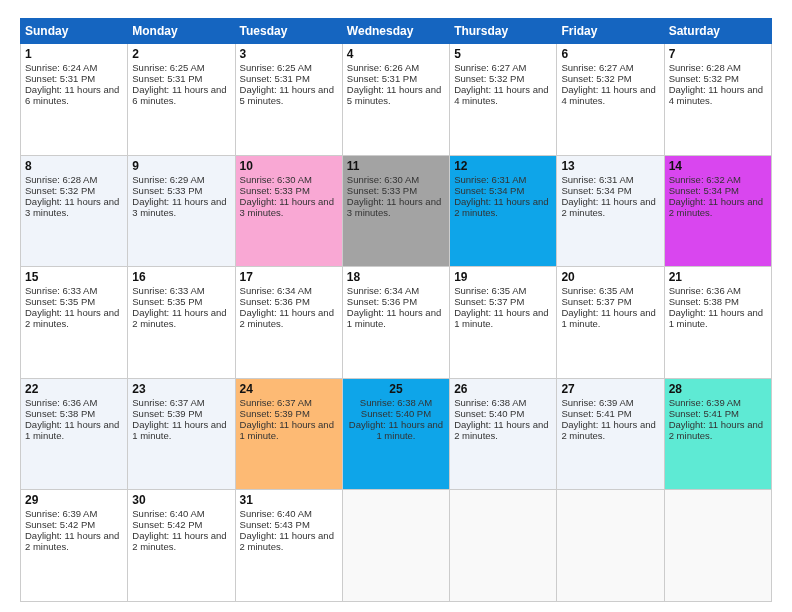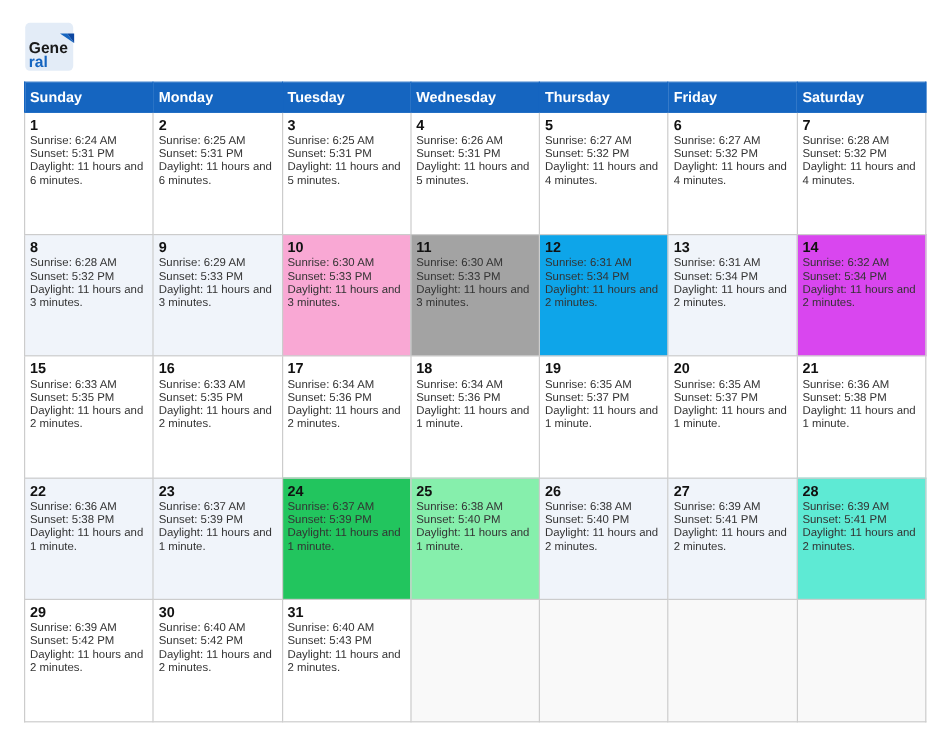--- a/index.html
+++ b/index.html
@@ -80,39 +80,20 @@
     .logo-svg {
       display: inline-block;
       vertical-align: middle;
       margin-right: 3px;
     }
   </style>
 </head>
 <body>
 
 <div class="page">
-  <div class="header">
-    <div class="logo">
-      <svg class="logo-svg" width="42" height="42" viewBox="0 0 42 42">
-        <rect x="1" y="1" width="40" height="40" rx="4" fill="#1565c0" opacity="0.12"></rect>
-        <text x="4" y="26" font-size="13" font-weight="bold" fill="#1a1a1a" font-family="Arial">Gene</text>
-        <text x="4" y="38" font-size="13" font-weight="bold" fill="#1565c0" font-family="Arial">ral</text>
-        <polygon points="30,10 42,18 36,10" fill="#1565c0"></polygon>
-        <polygon points="36,10 42,18 42,10" fill="#0d47a1"></polygon>
-      </svg>
-      <div style="line-height:1.15;">
-        <div style="font-size:17px;font-weight:bold;color:#1a1a1a;"></div>
-        <div style="font-size:17px;font-weight:bold;color:#1565c0;"></div>
-      </div>
-    </div>
-    <div class="title-block">
-      <div class="month-title"></div>
-      <div class="location"></div>
-    </div>
-  </div>
 
   <table class="calendar">
     <thead>
       <tr>
       <th>Sunday</th>
           <th>Monday</th>
           <th>Tuesday</th>
           <th>Wednesday</th>
           <th>Thursday</th>
           <th>Friday</th>
@@ -143,22 +124,22 @@
           <td><span class="day-num">16</span><span>Sunrise: 6:33 AM</span><br><span>Sunset: 5:35 PM</span><br><span>Daylight: 11 hours and 2 minutes.</span></td>
           <td><span class="day-num">17</span><span>Sunrise: 6:34 AM</span><br><span>Sunset: 5:36 PM</span><br><span>Daylight: 11 hours and 2 minutes.</span></td>
           <td><span class="day-num">18</span><span>Sunrise: 6:34 AM</span><br><span>Sunset: 5:36 PM</span><br><span>Daylight: 11 hours and 1 minute.</span></td>
           <td><span class="day-num">19</span><span>Sunrise: 6:35 AM</span><br><span>Sunset: 5:37 PM</span><br><span>Daylight: 11 hours and 1 minute.</span></td>
           <td><span class="day-num">20</span><span>Sunrise: 6:35 AM</span><br><span>Sunset: 5:37 PM</span><br><span>Daylight: 11 hours and 1 minute.</span></td>
           <td><span class="day-num">21</span><span>Sunrise: 6:36 AM</span><br><span>Sunset: 5:38 PM</span><br><span>Daylight: 11 hours and 1 minute.</span></td>
         </tr>
         <tr>
           <td style="background: rgb(240, 244, 250);"><span class="day-num">22</span><span>Sunrise: 6:36 AM</span><br><span>Sunset: 5:38 PM</span><br><span>Daylight: 11 hours and 1 minute.</span></td>
           <td style="background: rgb(240, 244, 250);"><span class="day-num">23</span><span>Sunrise: 6:37 AM</span><br><span>Sunset: 5:39 PM</span><br><span>Daylight: 11 hours and 1 minute.</span></td>
-          <td style="background: #22c55e; margin-left: 40px;"><span class="day-num">24</span><span>Sunrise: 6:37 AM</span><br><span>Sunset: 5:39 PM</span><br><span>Daylight: 11 hours and 1 minute.</span></td>
-          <td style="background: #86efac;"><span class="day-num">25</span><span>Sunrise: 6:38 AM</span><br><span>Sunset: 5:40 PM</span><br><span>Daylight: 11 hours and 1 minute.</span></td>
+          <td style="background: #fdba74; margin-left: 40px;"><span class="day-num">24</span><span>Sunrise: 6:37 AM</span><br><span>Sunset: 5:39 PM</span><br><span>Daylight: 11 hours and 1 minute.</span></td>
+          <td style="background: #0ea5e9; text-align: center;"><span class="day-num">25</span><span>Sunrise: 6:38 AM</span><br><span>Sunset: 5:40 PM</span><br><span>Daylight: 11 hours and 1 minute.</span></td>
           <td style="background: rgb(240, 244, 250); margin-top: 33px;"><span class="day-num">26</span><span>Sunrise: 6:38 AM</span><br><span>Sunset: 5:40 PM</span><br><span>Daylight: 11 hours and 2 minutes.</span></td>
           <td style="background: rgb(240, 244, 250);"><span class="day-num">27</span><span>Sunrise: 6:39 AM</span><br><span>Sunset: 5:41 PM</span><br><span>Daylight: 11 hours and 2 minutes.</span></td>
           <td style="background: #5eead4;"><span class="day-num">28</span><span>Sunrise: 6:39 AM</span><br><span>Sunset: 5:41 PM</span><br><span>Daylight: 11 hours and 2 minutes.</span></td>
         </tr>
         <tr>
           <td><span class="day-num">29</span><span>Sunrise: 6:39 AM</span><br><span>Sunset: 5:42 PM</span><br><span>Daylight: 11 hours and 2 minutes.</span></td>
           <td><span class="day-num">30</span><span>Sunrise: 6:40 AM</span><br><span>Sunset: 5:42 PM</span><br><span>Daylight: 11 hours and 2 minutes.</span></td>
           <td><span class="day-num">31</span><span>Sunrise: 6:40 AM</span><br><span>Sunset: 5:43 PM</span><br><span>Daylight: 11 hours and 2 minutes.</span></td>
           <td class="empty-cell"></td>
           <td class="empty-cell"></td>

